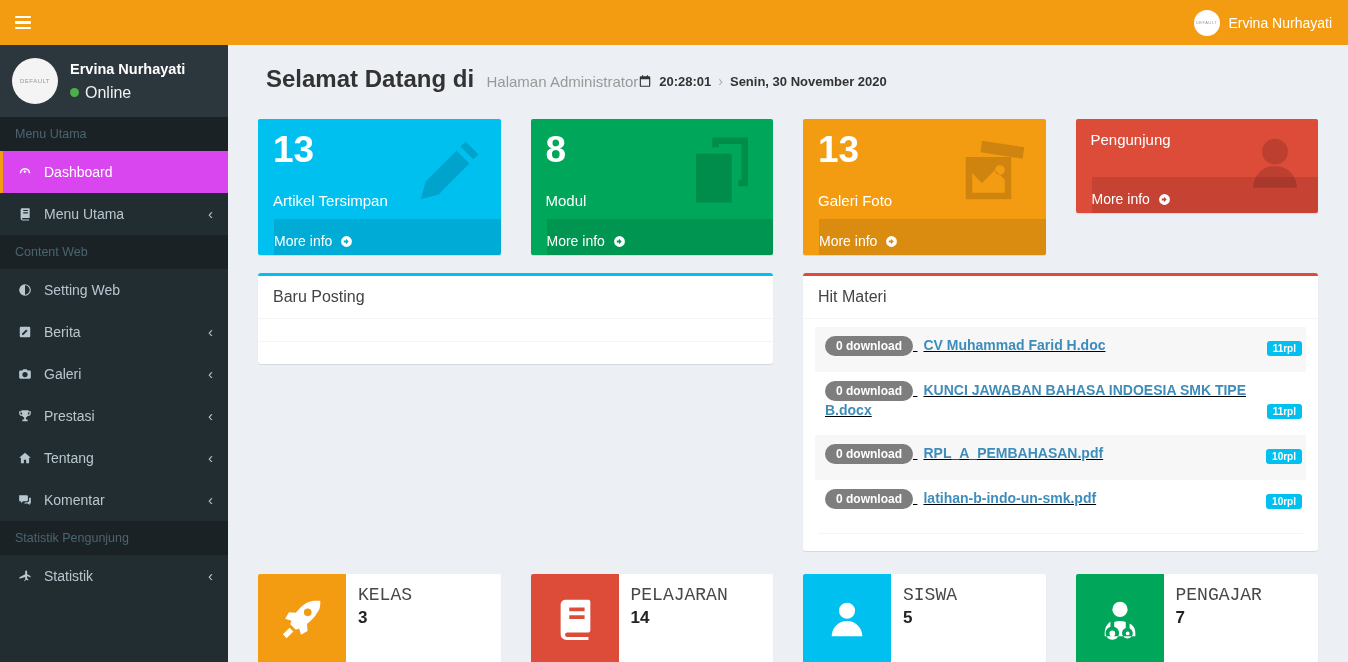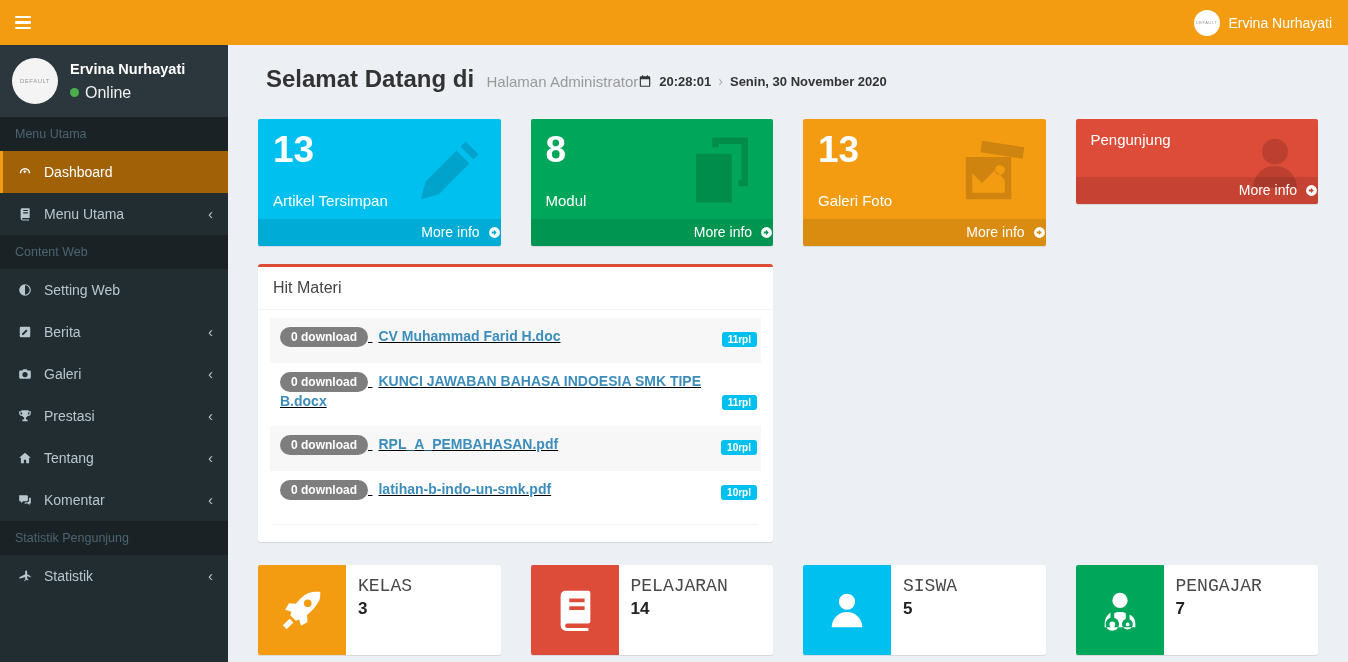--- a/index.html
+++ b/index.html
@@ -29,21 +29,21 @@
   .user-panel { display:flex; align-items:center; gap:12px; padding:13px 12px; background:#2b373d; }
   .user-avatar { width:46px; height:46px; border-radius:50%; background:#f4f4f4; display:flex;
                  align-items:center; justify-content:center; font-size:6px; color:#999; letter-spacing:.5px; }
   .user-meta .name { color:#fff; font-size:14.5px; font-weight:bold; margin-bottom:7px; }
   .user-meta .status { color:#f0f0f0; font-size:16px; display:flex; align-items:center; gap:6px; }
   .status-dot { width:9px; height:9px; border-radius:50%; background:#4cae4c; display:inline-block; }
 
   .menu-header { background:#1a2226; color:#4b646f; font-size:12.5px; padding:10px 15px; }
   .menu-item { display:flex; align-items:center; gap:10px; padding:13px 15px 13px 12px; cursor:pointer;
                color:#b8c7ce; font-size:14px; border-left:3px solid transparent; }
-  .menu-item.active { background:#a16207; color:#fff; border-left-color:#f39c12; }
+  .menu-item.active { background:#d946ef; color:#fff; border-left-color:#f39c12; }
   .menu-item .mi-icon { width:19px; display:flex; justify-content:center; flex-shrink:0; }
   .menu-item .mi-icon svg { width:14px; height:14px; fill:currentColor; }
   .menu-item .mi-label { flex:1; }
   .menu-item .chev { font-size:15px; color:#b8c7ce; line-height:10px; }
 
   
   .content-header { display:flex; align-items:flex-start; justify-content:flex-start; margin-bottom:20px; height:34px;margin-left:8px; }
   .page-title { font-size:24px; font-weight:600; color:#333; }
   .page-subtitle { font-size:15px; color:#999; font-weight:400; margin-left:8px; }
   .clockdate { display:flex; align-items:center; gap:7px; font-size:13px; color:#333; margin-top:8px; }
@@ -63,22 +63,22 @@
   .bg-orange{ background:#f39c12; }
   .bg-red   { background:#dd4b39; }
   .sb-body { position:relative; z-index:2; padding:12px 15px 10px; height:100px;
              display:flex; flex-direction:column; justify-content:space-between; }
   .small-box.short .sb-body { height:58px; justify-content:flex-start; }
   .sb-value { font-size:37px; font-weight:bold; line-height:1; }
   .sb-label { font-size:15px; }
   .sb-icon { position:absolute; z-index:1; right:12px; top:12px; color:rgba(0,0,0,.15); }
   .sb-icon svg { width:78px; height:78px; fill:currentColor; }
   .small-box.short .sb-icon svg { width:62px; height:62px; }
-  .sb-footer { position:relative; z-index:2; display:block; text-align:right; padding:5px 0 6px;
-               background:rgba(0,0,0,.1); color:#fff; font-size:14px; cursor:pointer; }
+  .sb-footer { position:relative; z-index:2; display:block; text-align:left; padding:14px 0 6px;
+               background:rgba(0,0,0,.1); color:#fff; font-size:14px; cursor:pointer;margin-left:16px; }
   .sb-footer svg { width:13px; height:13px; fill:#fff; vertical-align:-2px; margin-left:4px; }
 
   
   .panel { background:#fff; border-radius:3px; box-shadow:0 1px 1px rgba(0,0,0,.1); }
   .panel.aqua-top { border-top:3px solid #00c0ef; }
   .panel.red-top  { border-top:3px solid #dd4b39; }
   .panel-title { padding:12px 15px; font-size:16px; color:#444; }
   .baru-row { border-top:1px solid #f4f4f4; height:23px; }
 
   .hit-head { border-bottom:1px solid #f4f4f4; }
@@ -315,20 +315,25 @@
           <span>More info</span>
           <svg viewBox="0 0 24 24">
               <path d="M12 2a10 10 0 1 0 0 20 10 10 0 0 0 0-20zm-1 5l5 5-5 5v-3.2H7v-3.6h4V7z" fill-rule="evenodd"></path>
             </svg>
         </a>
       </div>
     </div>
 
     <div class="row2">
 
+      <div class="panel aqua-top">
+        <div class="panel-title">Baru Posting</div>
+        <div class="baru-row"></div>
+        <div class="baru-row"></div>
+      </div>
 
       <div class="panel red-top">
         <div class="panel-title hit-head">Hit Materi</div>
         <div class="hit-list">
 
           <div class="hit-item stripe">
             <span class="pill">0 download</span>
             <span class="hit-file">CV Muhammad Farid H.doc</span>
             <span class="hit-badge">11rpl</span>
           </div>

